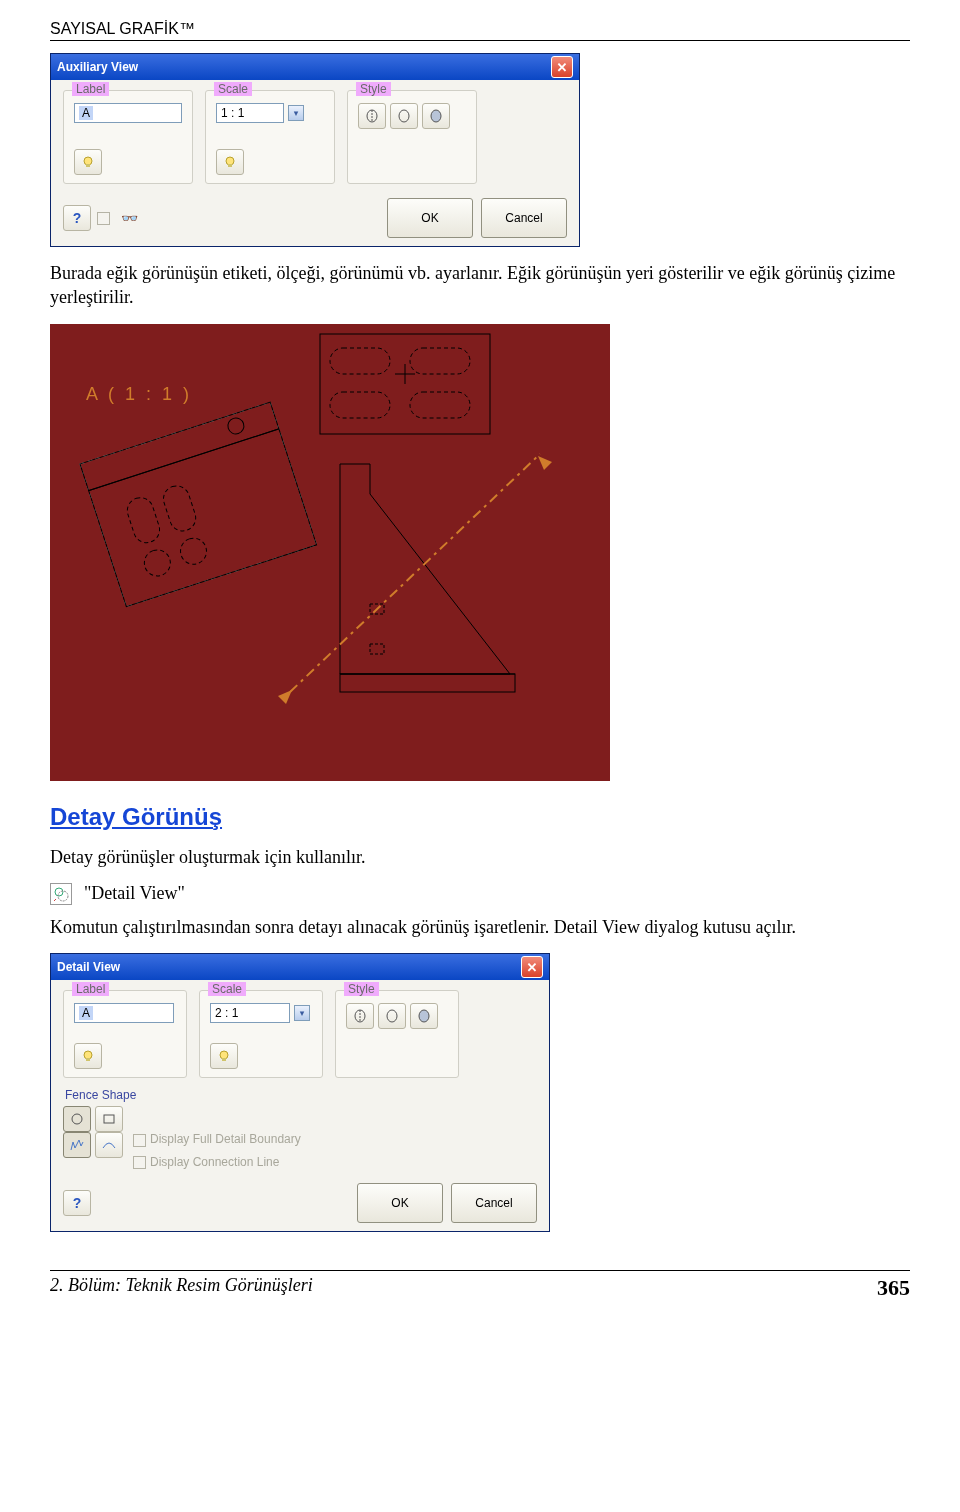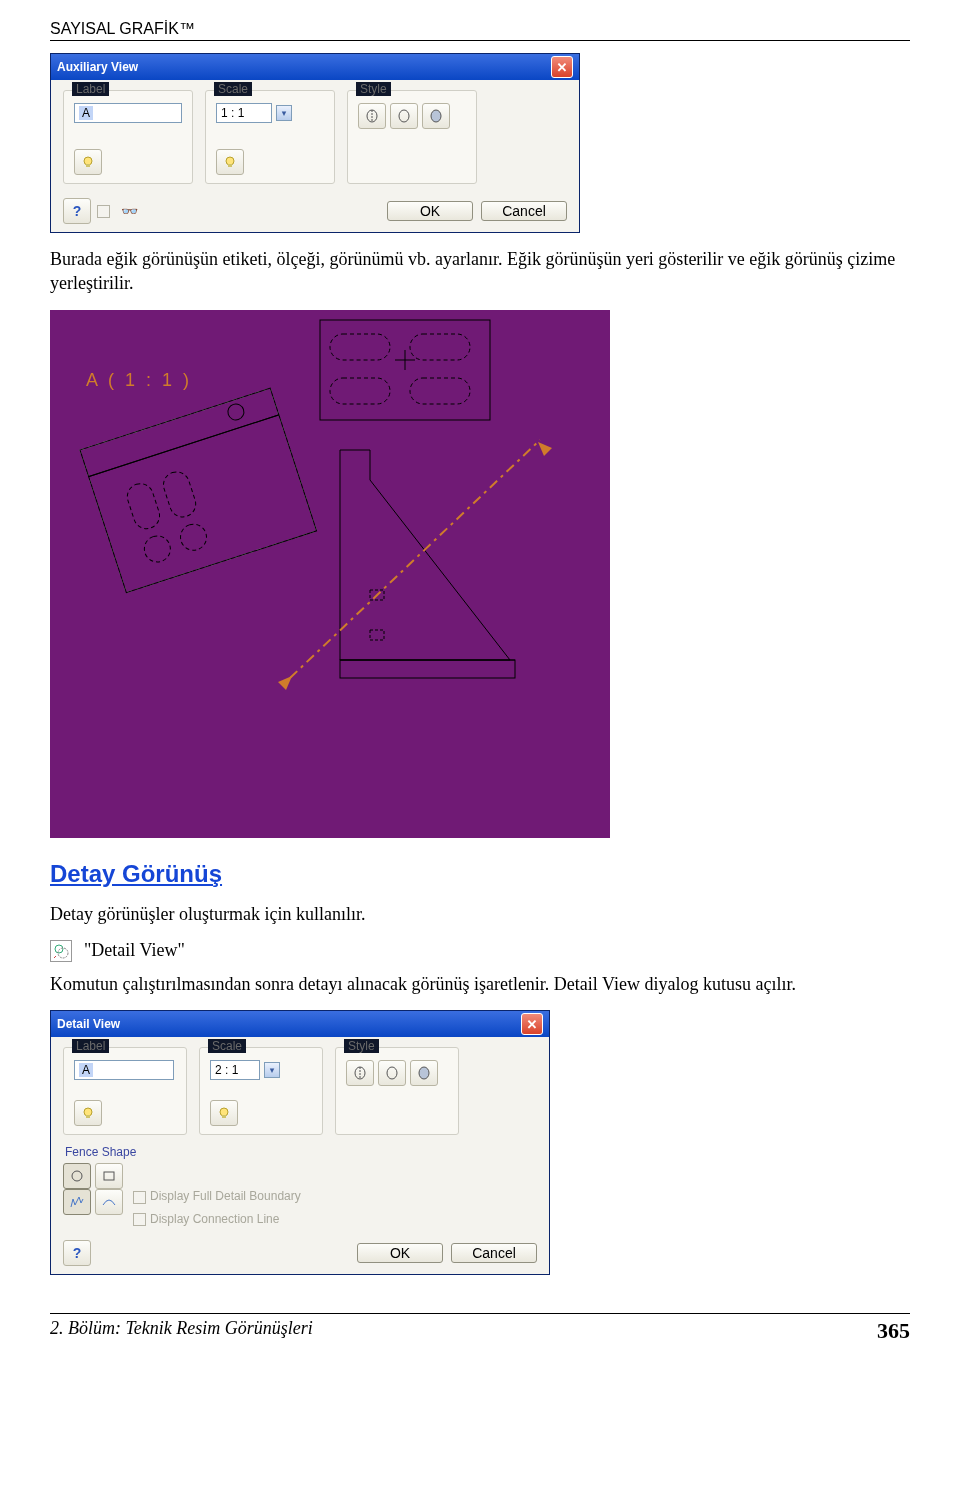--- a/index.html
+++ b/index.html
@@ -62,21 +62,21 @@
   .grp {
     border: 1px solid #d0cfc6;
     border-radius: 3px;
     padding: 12px 10px 8px 10px;
     position: relative;
     background: #f9f8f3;
   }
   .grp-legend {
     position: absolute;
     top: -9px; left: 8px;
-    background: #0f172a;
+    background: #f0abfc;
     padding: 0 4px;
     color: #6a6a6a;
     font-size: 12px;
   }
   .input-sm {
     background: #fff;
     border: 1px solid #7f9db9;
     padding: 2px 4px;
     width: 90px;
     font-size: 12px;
@@ -103,45 +103,45 @@
   }
   .dialog-footer {
     display: flex;
     justify-content: space-between;
     align-items: center;
     margin-top: 14px;
     gap: 8px;
   }
   .push-btn {
     min-width: 86px;
-    height: 20px;
+    height: 40px;
     background: linear-gradient(#fdfdfa, #e9e7dc);
     border: 1px solid #919080;
     border-radius: 3px;
-    font-size: 14px;
+    font-size: 12px;
     display: inline-flex;
     align-items: center;
     justify-content: center;
   }
   .checkbox-dis {
     width: 13px; height: 13px;
     border: 1px solid #b5b3a5;
     background: #f4f3ee;
     display: inline-block;
     vertical-align: middle;
   }
   .gray-label { color: #a8a79b; margin-left: 4px; font-size: 12px; }
   
   .body-text { margin: 6px 0 14px 0; line-height: 1.35; }
   
   
   .illus {
     width: 560px;
-    height: 528px;
-    background: #701a75;
+    height: 457px;
+    background: #7f1d1d;
     position: relative;
     margin-bottom: 18px;
   }
   .illus .label-a {
     position: absolute;
     top: 60px; left: 36px;
     font-family: Arial, sans-serif;
     font-size: 18px;
     color: #d07c2b;
     letter-spacing: 3px;
@@ -220,21 +220,21 @@
                 <circle cx="7" cy="6" r="4" fill="#ffe47a" stroke="#b8a12e"></circle>
                 <rect x="5" y="9" width="4" height="3" fill="#d0c46a"></rect>
               </svg>
           </span>
         </div>
       </div>
 
       <div class="grp" style="width:130px">
         <span class="grp-legend">Scale</span>
         <div style="display:flex;gap:4px;align-items:center">
-          <div class="input-sm" style="width:56px">1 : 1</div>
+          <div class="input-sm" style="width:68px">1 : 1</div>
           <div class="dd-arrow">▾</div>
         </div>
         <div style="margin-top:26px">
           <span class="icon-btn">
             <svg width="14" height="14" viewBox="0 0 14 14">
                 <circle cx="7" cy="6" r="4" fill="#ffe47a" stroke="#b8a12e"></circle>
                 <rect x="5" y="9" width="4" height="3" fill="#d0c46a"></rect>
               </svg>
           </span>
         </div>
@@ -354,21 +354,21 @@
             <svg width="14" height="14" viewBox="0 0 14 14">
                 <circle cx="7" cy="6" r="4" fill="#ffe47a" stroke="#b8a12e"></circle>
                 <rect x="5" y="9" width="4" height="3" fill="#d0c46a"></rect>
               </svg>
           </span>
         </div>
       </div>
       <div class="grp" style="width:124px">
         <span class="grp-legend">Scale</span>
         <div style="display:flex;gap:4px;align-items:center">
-          <div class="input-sm" style="width:50px">2 : 1</div>
+          <div class="input-sm" style="width:80px">2 : 1</div>
           <div class="dd-arrow">▾</div>
         </div>
         <div style="margin-top:20px">
           <span class="icon-btn">
             <svg width="14" height="14" viewBox="0 0 14 14">
                 <circle cx="7" cy="6" r="4" fill="#ffe47a" stroke="#b8a12e"></circle>
                 <rect x="5" y="9" width="4" height="3" fill="#d0c46a"></rect>
               </svg>
           </span>
         </div>

